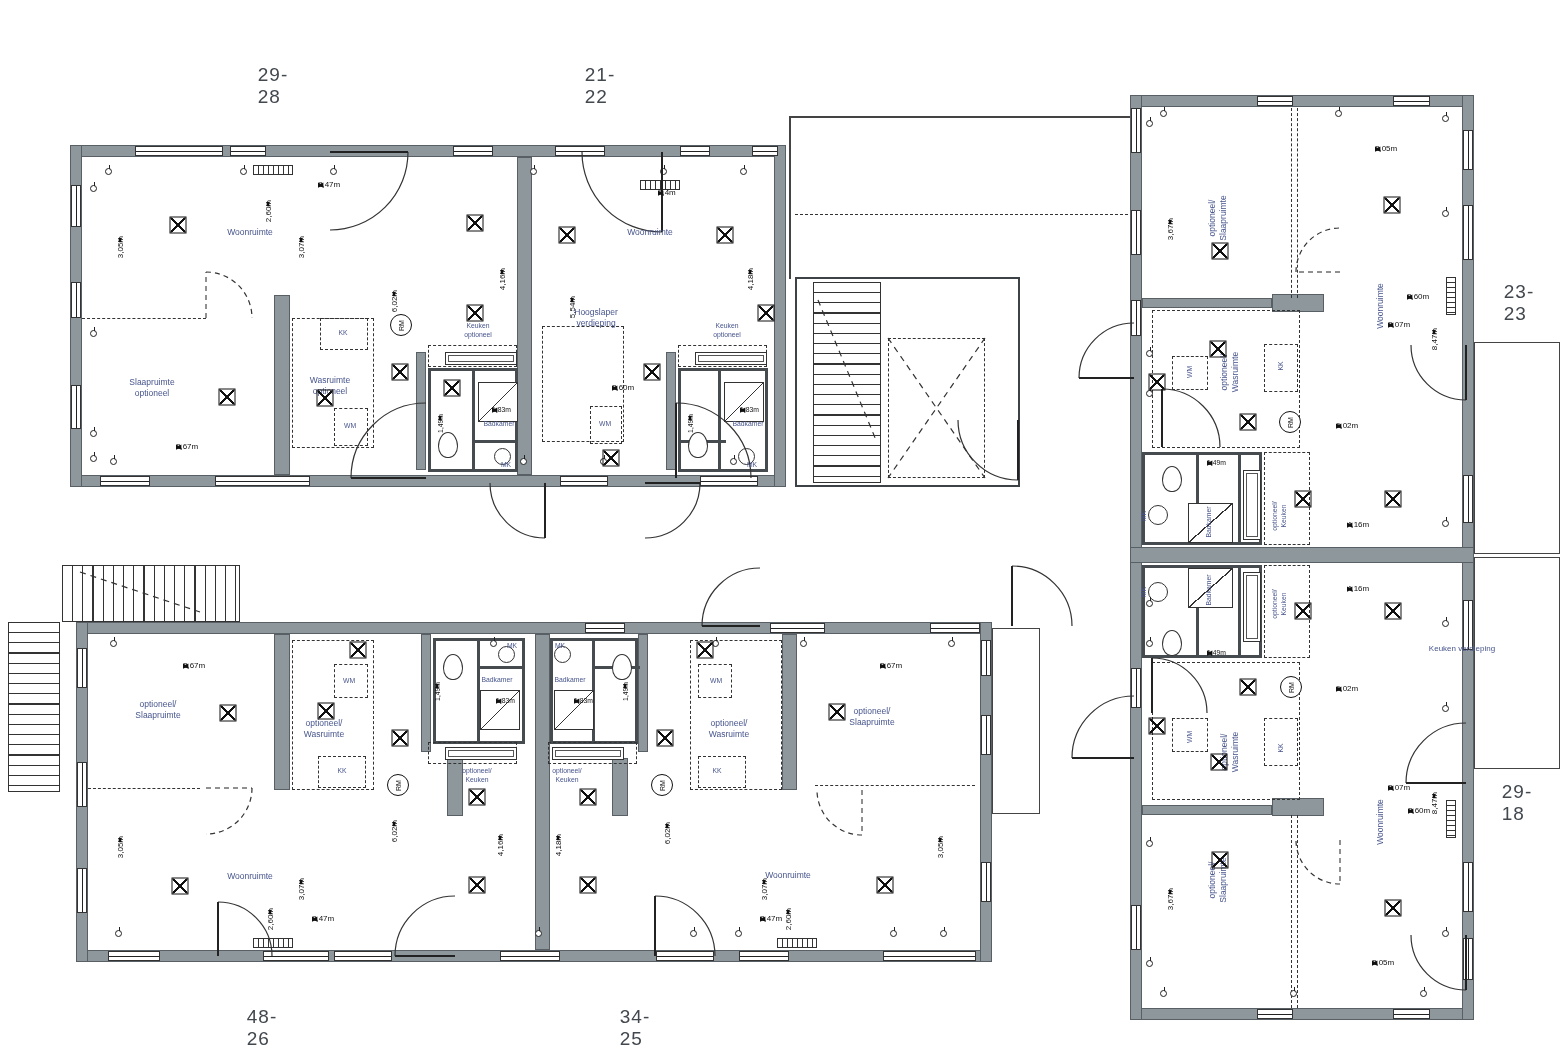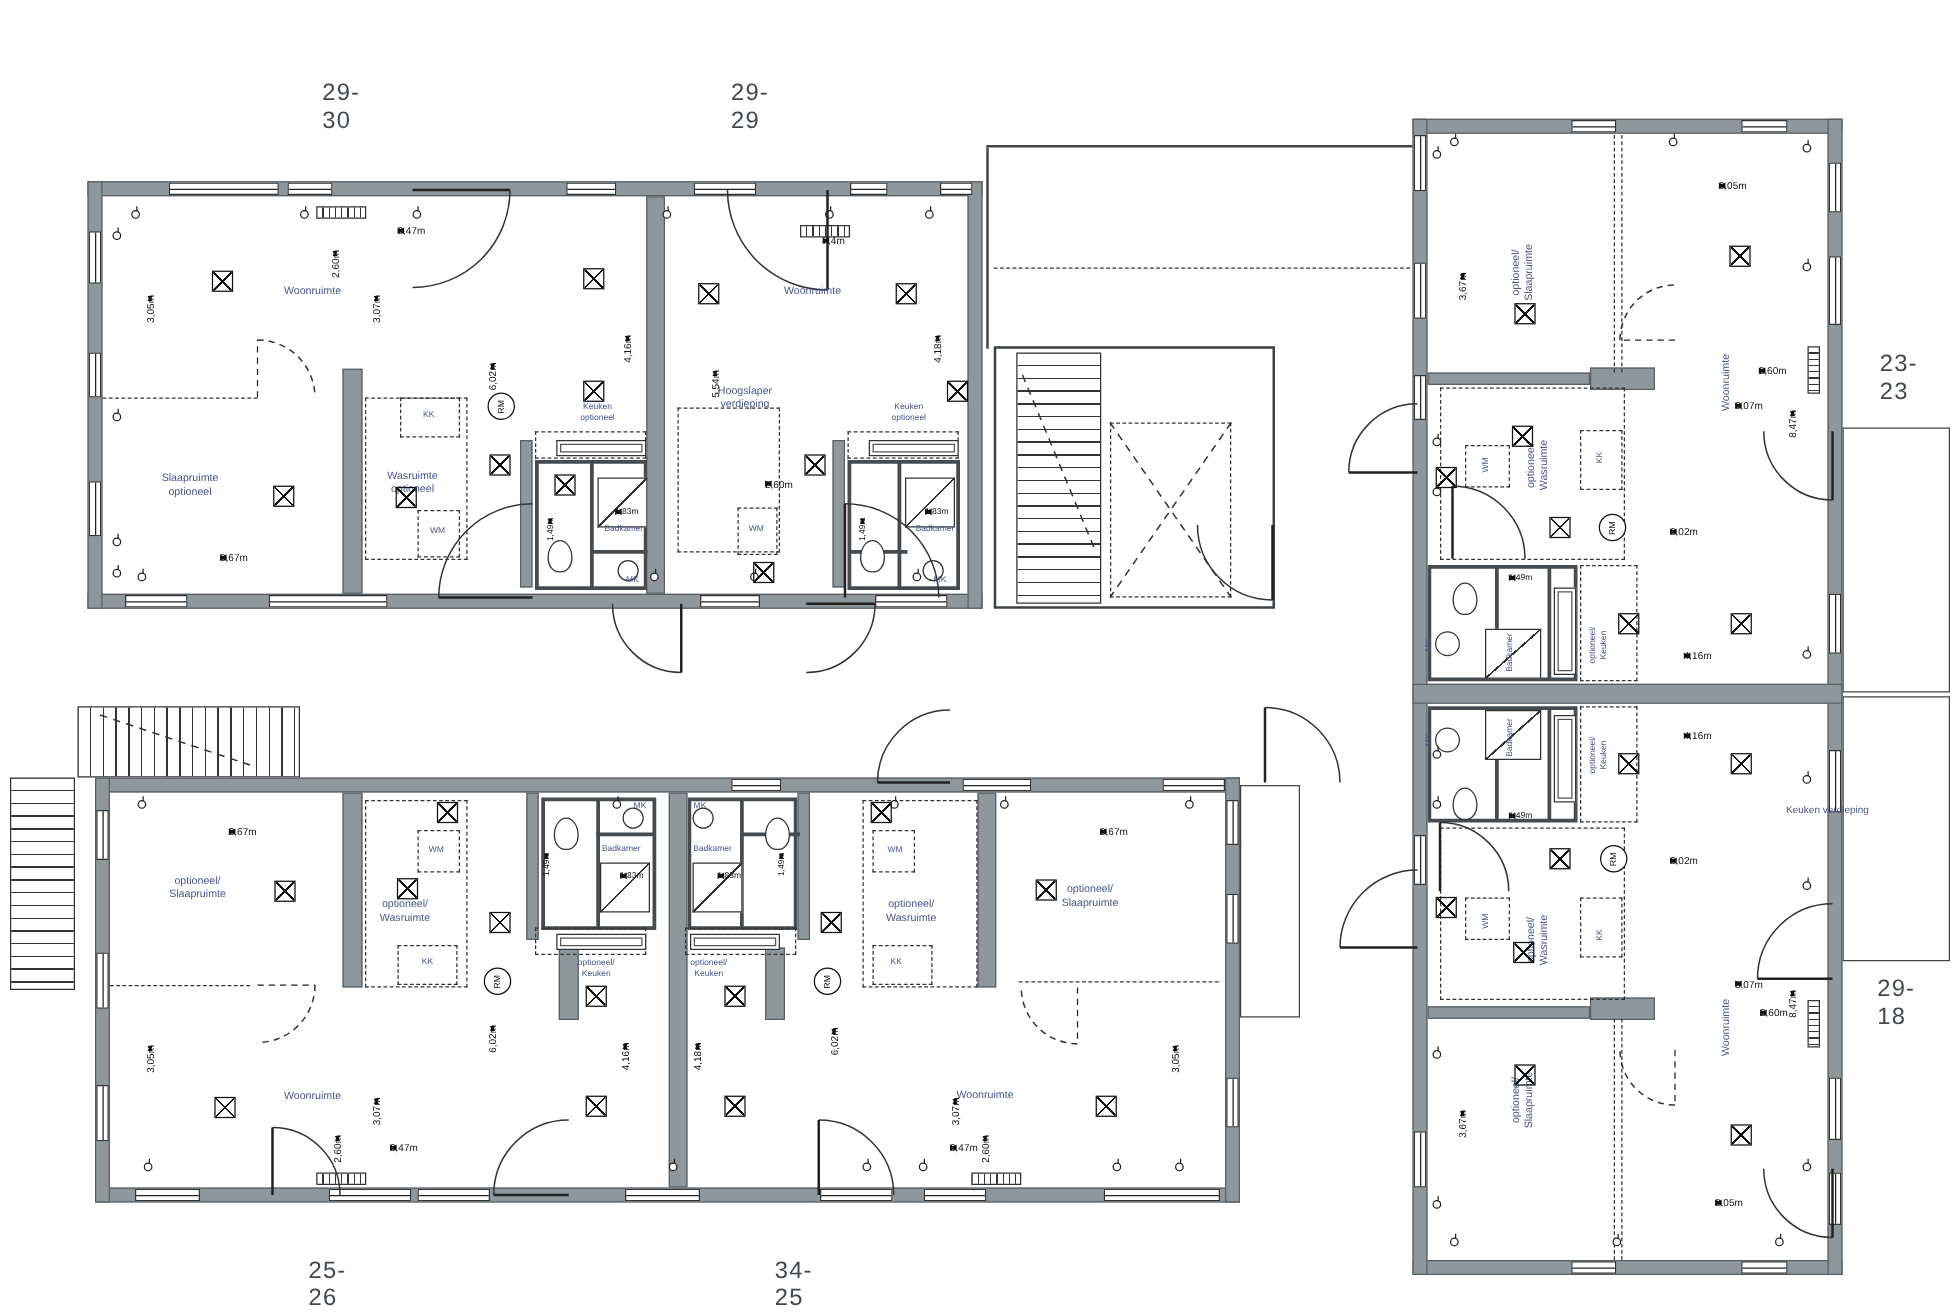--- a/index.html
+++ b/index.html
@@ -308,21 +308,21 @@
       <path d="M 1152 658 A 55 55 0 0 1 1207 713" fill="none" stroke="#333" stroke-width="1.2"></path>
       <line x1="1152" y1="713" x2="1152" y2="658" stroke="#222" stroke-width="2"></line>
       <path d="M 1162 389 A 58 58 0 0 1 1220 447" fill="none" stroke="#333" stroke-width="1.2"></path>
       <line x1="1162" y1="447" x2="1162" y2="389" stroke="#222" stroke-width="2"></line>
       <line x1="888" y1="338" x2="985" y2="478" stroke="#333" stroke-width="1.2" stroke-dasharray="6 5"></line>
       <line x1="985" y1="338" x2="888" y2="478" stroke="#333" stroke-width="1.2" stroke-dasharray="6 5"></line>
       <line x1="818" y1="300" x2="876" y2="440" stroke="#333" stroke-width="1.2" stroke-dasharray="6 5"></line>
       <line x1="80" y1="572" x2="200" y2="612" stroke="#333" stroke-width="1.2" stroke-dasharray="6 5"></line>
     </svg>
   <div id="annotations">
-      <div class="unit" style="left: 273px; top: 86px; transform: translate(-50%, -50%);">29-30</div>
+      <div class="unit" style="left: 273px; top: 86px; transform: translate(-50%, -50%);">29-28</div>
       <div class="room" style="left: 250px; top: 233px; transform: translate(-50%, -50%);">Woonruimte</div>
       <div class="room" style="left: 152px; top: 388px; transform: translate(-50%, -50%);">Slaapruimte
 optioneel</div>
       <div class="room" style="left: 330px; top: 386px; transform: translate(-50%, -50%);">Wasruimte
 optioneel</div>
       <div class="room sm" style="left: 478px; top: 331px; transform: translate(-50%, -50%);">Keuken
 optioneel</div>
       <div class="room sm" style="left: 499px; top: 424px; transform: translate(-50%, -50%);">Badkamer</div>
       <div class="room sm" style="left: 343px; top: 333px; transform: translate(-50%, -50%);">KK</div>
       <div class="room sm" style="left: 350px; top: 426px; transform: translate(-50%, -50%);">WM</div>
@@ -375,21 +375,21 @@
       <div class="rm" style="left: 401px; top: 325px; transform: translate(-50%, -50%);">
         <span>RM</span>
       </div>
       <div class="xbox" style="left: 178px; top: 225px; transform: translate(-50%, -50%);"></div>
       <div class="xbox" style="left: 475px; top: 223px; transform: translate(-50%, -50%);"></div>
       <div class="xbox" style="left: 475px; top: 313px; transform: translate(-50%, -50%);"></div>
       <div class="xbox" style="left: 227px; top: 397px; transform: translate(-50%, -50%);"></div>
       <div class="xbox" style="left: 325px; top: 398px; transform: translate(-50%, -50%);"></div>
       <div class="xbox" style="left: 400px; top: 372px; transform: translate(-50%, -50%);"></div>
       <div class="xbox" style="left: 452px; top: 388px; transform: translate(-50%, -50%);"></div>
-      <div class="unit" style="left: 600px; top: 86px; transform: translate(-50%, -50%);">29-29</div>
+      <div class="unit" style="left: 600px; top: 86px; transform: translate(-50%, -50%);">21-22</div>
       <div class="room" style="left: 650px; top: 233px; transform: translate(-50%, -50%);">Woonruimte</div>
       <div class="room" style="left: 596px; top: 318px; transform: translate(-50%, -50%);">Hoogslaper
 verdieping</div>
       <div class="room sm" style="left: 727px; top: 331px; transform: translate(-50%, -50%);">Keuken
 optioneel</div>
       <div class="room sm" style="left: 748px; top: 424px; transform: translate(-50%, -50%);">Badkamer</div>
       <div class="room sm" style="left: 605px; top: 424px; transform: translate(-50%, -50%);">WM</div>
       <div class="room sm" style="left: 752px; top: 465px; transform: translate(-50%, -50%);">MK</div>
       <div class="dim h" style="left: 658px; top: 192px; transform: translate(-50%, -50%);">
         <span class="ah">◀</span>
@@ -609,21 +609,21 @@
       </div>
       <div class="rm" style="left: 662px; top: 785px; transform: translate(-50%, -50%);">
         <span>RM</span>
       </div>
       <div class="xbox" style="left: 705px; top: 650px; transform: translate(-50%, -50%);"></div>
       <div class="xbox" style="left: 837px; top: 712px; transform: translate(-50%, -50%);"></div>
       <div class="xbox" style="left: 665px; top: 738px; transform: translate(-50%, -50%);"></div>
       <div class="xbox" style="left: 588px; top: 797px; transform: translate(-50%, -50%);"></div>
       <div class="xbox" style="left: 588px; top: 885px; transform: translate(-50%, -50%);"></div>
       <div class="xbox" style="left: 885px; top: 885px; transform: translate(-50%, -50%);"></div>
-      <div class="unit" style="left: 262px; top: 1028px; transform: translate(-50%, -50%);">25-26</div>
+      <div class="unit" style="left: 262px; top: 1028px; transform: translate(-50%, -50%);">48-26</div>
       <div class="room" style="left: 158px; top: 710px; transform: translate(-50%, -50%);">optioneel/
 Slaapruimte</div>
       <div class="room" style="left: 324px; top: 729px; transform: translate(-50%, -50%);">optioneel/
 Wasruimte</div>
       <div class="room" style="left: 250px; top: 877px; transform: translate(-50%, -50%);">Woonruimte</div>
       <div class="room sm" style="left: 477px; top: 776px; transform: translate(-50%, -50%);">optioneel/
 Keuken</div>
       <div class="room sm" style="left: 497px; top: 680px; transform: translate(-50%, -50%);">Badkamer</div>
       <div class="room sm" style="left: 342px; top: 771px; transform: translate(-50%, -50%);">KK</div>
       <div class="room sm" style="left: 349px; top: 681px; transform: translate(-50%, -50%);">WM</div>

